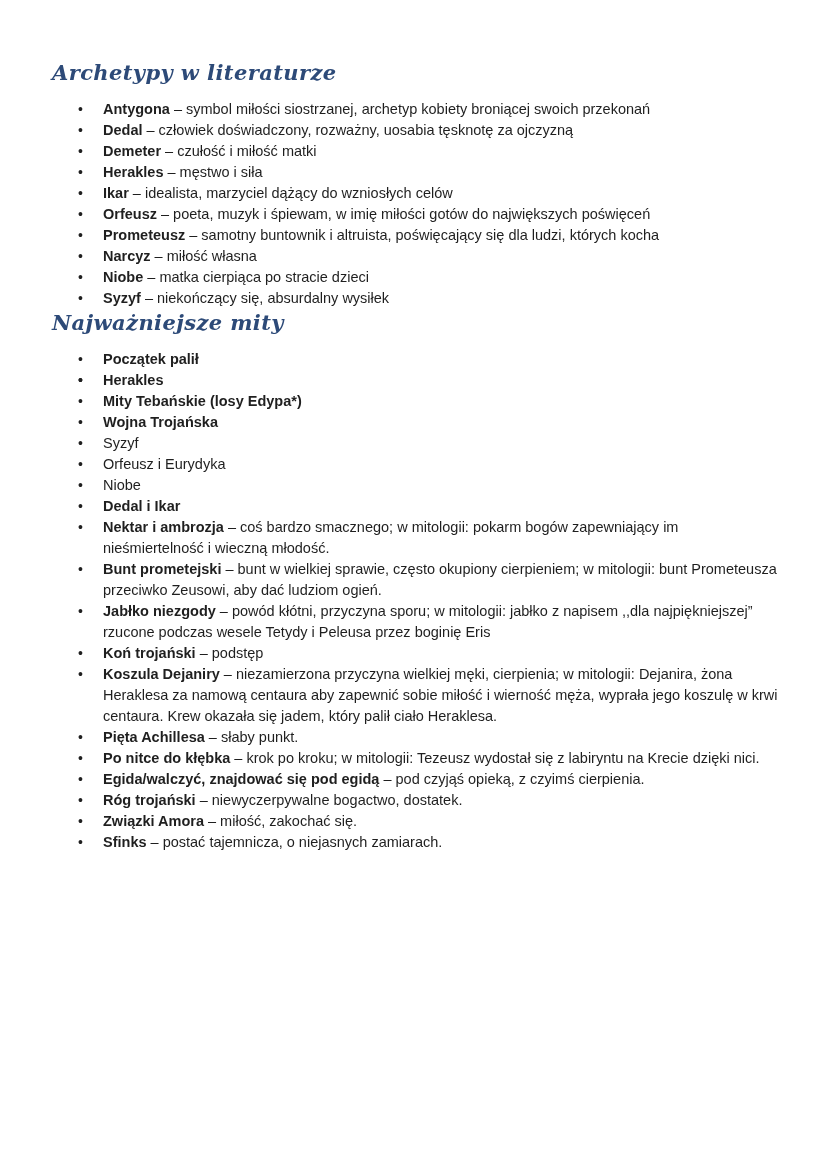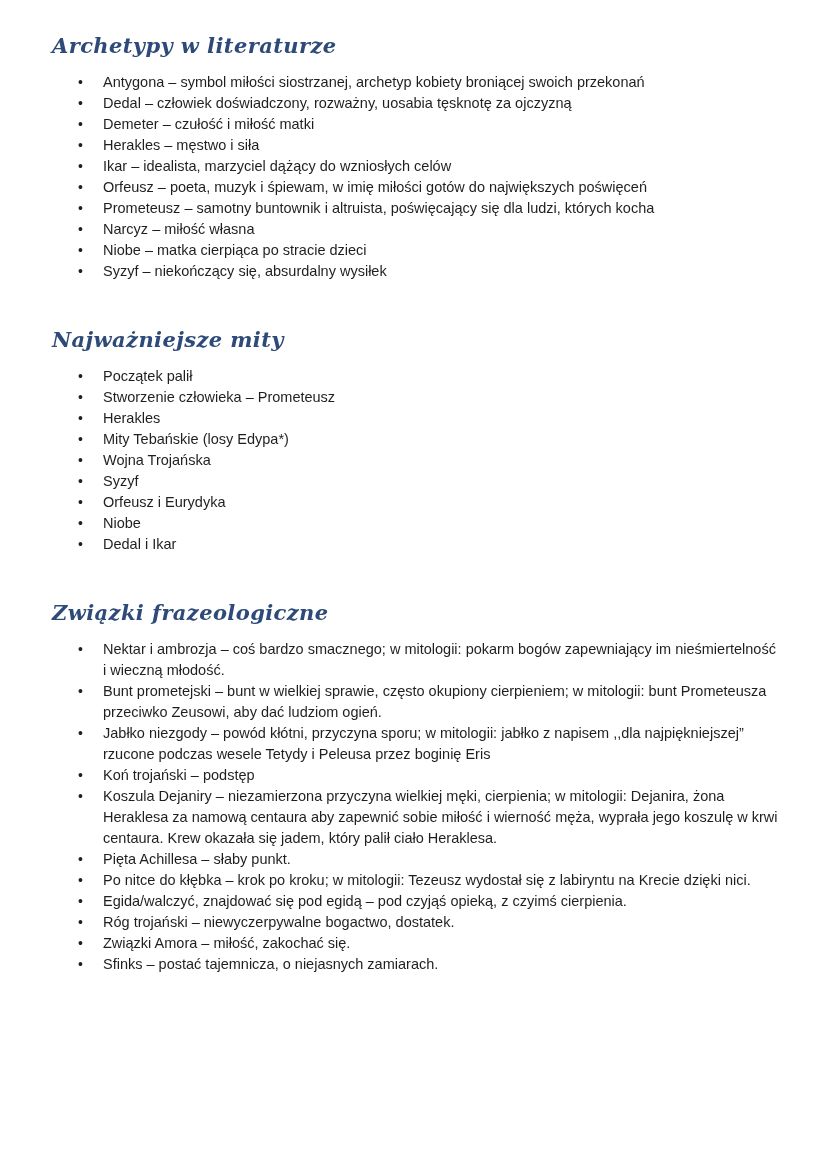--- a/index.html
+++ b/index.html
@@ -6,27 +6,26 @@
     margin: 0;
     padding: 0;
     background: #ffffff;
   }
   .page {
     position: relative;
     width: 828px;
     height: 1171px;
     box-sizing: border-box;
     background: #ffffff;
-    padding: 32px 0 0 52px;
+    padding: 59px 0 0 52px;
     font-family: "Liberation Sans", sans-serif;
     color: var(--body-color, #1f1f1f);
     overflow: hidden;
   }
   .doc-section + .doc-section {
-    margin-top: 44px;
   }
   .script-heading {
     margin: 0 0 13px 0;
     font-family: "DejaVu Serif", serif;
     font-style: italic;
     font-weight: bold;
     font-size: 21px;
     line-height: 27px;
     letter-spacing: 0.4px;
     color: var(--heading-color, #2d4a78);
@@ -43,21 +42,21 @@
     font-size: 14.5px;
     line-height: 21px;
   }
   .bullet {
     position: absolute;
     left: 26px;
     top: 0;
     font-size: 14px;
     line-height: 21px;
   }
-  .term { font-weight: normal; }
+  .term { font-weight: bold; }
   .plain { font-weight: normal; }
 </style>
 </head>
 <body>
 
 <div class="page">
   <div id="sections">
       <section class="doc-section">
         <h2 class="script-heading">Archetypy w literaturze</h2>
         <ul class="bullet-list">
@@ -70,32 +69,31 @@
           <li><span class="bullet">•</span><span class="term">Prometeusz</span><span class="desc"> – samotny buntownik i altruista, poświęcający się dla ludzi, których kocha</span></li>
           <li><span class="bullet">•</span><span class="term">Narcyz</span><span class="desc"> – miłość własna</span></li>
           <li><span class="bullet">•</span><span class="term">Niobe</span><span class="desc"> – matka cierpiąca po stracie dzieci</span></li>
           <li><span class="bullet">•</span><span class="term">Syzyf</span><span class="desc"> – niekończący się, absurdalny wysiłek</span></li>
         </ul>
       </section>
       <section class="doc-section">
         <h2 class="script-heading">Najważniejsze mity</h2>
         <ul class="bullet-list">
           <li><span class="bullet">•</span><span class="term">Początek palił</span></li>
-          <li><span class="bullet">•</span><span class="term">Stworzenie człowieka – Prometeusz</span></li>
+          <li><span class="bullet">•</span></li>
           <li><span class="bullet">•</span><span class="term">Herakles</span></li>
           <li><span class="bullet">•</span><span class="term">Mity Tebańskie (losy Edypa*)</span></li>
           <li><span class="bullet">•</span><span class="term">Wojna Trojańska</span></li>
           <li><span class="bullet">•</span><span class="plain">Syzyf</span></li>
           <li><span class="bullet">•</span><span class="plain">Orfeusz i Eurydyka</span></li>
           <li><span class="bullet">•</span><span class="plain">Niobe</span></li>
           <li><span class="bullet">•</span><span class="term">Dedal i Ikar</span></li>
         </ul>
       </section>
       <section class="doc-section">
-        <h2 class="script-heading">Związki frazeologiczne</h2>
         <ul class="bullet-list">
           <li><span class="bullet">•</span><span class="term">Nektar i ambrozja</span><span class="desc"> – coś bardzo smacznego; w mitologii: pokarm bogów zapewniający im nieśmiertelność i wieczną młodość.</span></li>
           <li><span class="bullet">•</span><span class="term">Bunt prometejski</span><span class="desc"> – bunt w wielkiej sprawie, często okupiony cierpieniem; w mitologii: bunt Prometeusza przeciwko Zeusowi, aby dać ludziom ogień.</span></li>
           <li><span class="bullet">•</span><span class="term">Jabłko niezgody</span><span class="desc"> – powód kłótni, przyczyna sporu; w mitologii: jabłko z napisem ,,dla najpiękniejszej” rzucone podczas wesele Tetydy i Peleusa przez boginię Eris</span></li>
           <li><span class="bullet">•</span><span class="term">Koń trojański</span><span class="desc"> – podstęp</span></li>
           <li><span class="bullet">•</span><span class="term">Koszula Dejaniry</span><span class="desc"> – niezamierzona przyczyna wielkiej męki, cierpienia; w mitologii: Dejanira, żona Heraklesa za namową centaura aby zapewnić sobie miłość i wierność męża, wyprała jego koszulę w krwi centaura. Krew okazała się jadem, który palił ciało Heraklesa.</span></li>
           <li><span class="bullet">•</span><span class="term">Pięta Achillesa</span><span class="desc"> – słaby punkt.</span></li>
           <li><span class="bullet">•</span><span class="term">Po nitce do kłębka</span><span class="desc"> – krok po kroku; w mitologii: Tezeusz wydostał się z labiryntu na Krecie dzięki nici.</span></li>
           <li><span class="bullet">•</span><span class="term">Egida/walczyć, znajdować się pod egidą</span><span class="desc"> – pod czyjąś opieką, z czyimś cierpienia.</span></li>
           <li><span class="bullet">•</span><span class="term">Róg trojański</span><span class="desc"> – niewyczerpywalne bogactwo, dostatek.</span></li>

